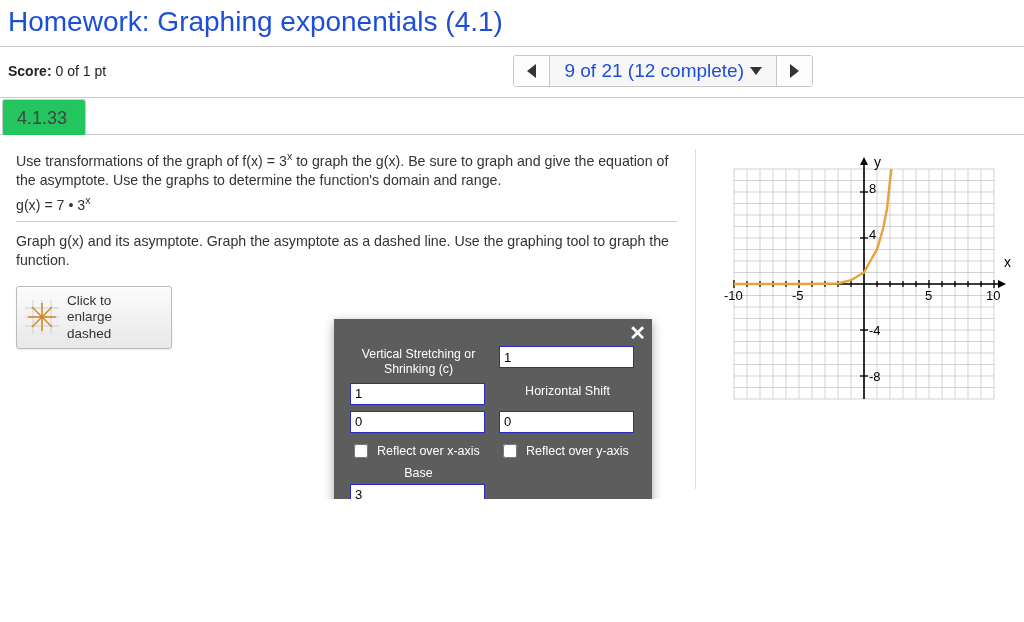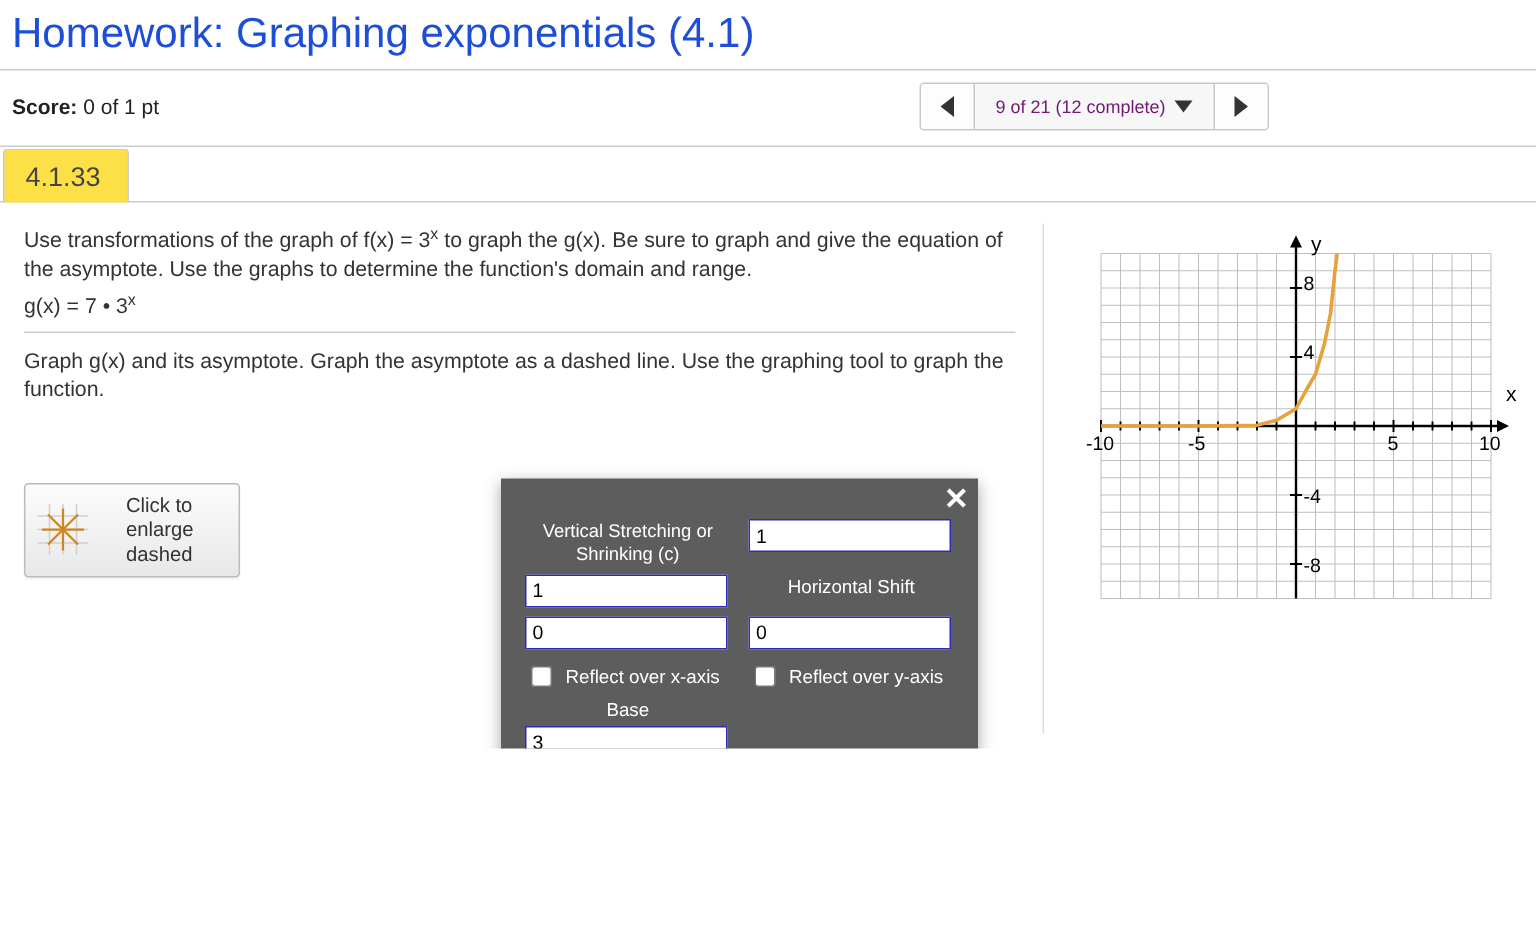--- a/index.html
+++ b/index.html
@@ -17,20 +17,21 @@
     padding: 6px 8px 8px 8px;
     border-bottom: 1px solid #ccc;
   }
   .topbar {
     display: flex;
     align-items: center;
     padding: 8px 8px 10px 8px;
     border-bottom: 1px solid #ccc;
     font-size: 14px;
     color: #222;
+    gap: 33px;
   }
   .score-label b { font-weight: 700; }
   .spacer { flex: 1; }
   .nav-group {
     display: flex;
     border: 1px solid #c8c8c8;
     border-radius: 3px;
     background: #f7f7f7;
     overflow: hidden;
     align-items: stretch;
@@ -44,40 +45,40 @@
     border-right: 1px solid #c8c8c8;
     background: #fdfdfd;
     cursor: pointer;
     user-select: none;
   }
   .nav-btn:last-child { border-right: none; border-left: 1px solid #c8c8c8; }
   .nav-center {
     display: flex;
     align-items: center;
     padding: 0 14px;
-    color: #701a75;
-    font-size: 12px;
+    color: #1d4ed8;
+    font-size: 19px;
     gap: 6px;
     cursor: pointer;
   }
   .tri-left { width:0;height:0;border-top:7px solid transparent;border-bottom:7px solid transparent;border-right:9px solid #333; }
   .tri-right { width:0;height:0;border-top:7px solid transparent;border-bottom:7px solid transparent;border-left:9px solid #333; }
   .tri-down { width:0;height:0;border-left:6px solid transparent;border-right:6px solid transparent;border-top:8px solid #333; display:inline-block; }
   .qnum-tab {
     display: inline-block;
     border: 1px solid #ccc;
     border-bottom: none;
     padding: 8px 18px 6px 14px;
     margin-left: 2px;
     font-size: 18px;
     color: #444;
     border-radius: 3px 3px 0 0;
     position: relative;
     top: 1px;
-    background: #fde047;
+    background: #22c55e;
   }
   .qrow { border-bottom: 1px solid #ccc; }
   .content-row {
     display: flex;
     padding: 14px 12px 10px 16px;
   }
   .left-col {
     flex: 1;
     max-width: 680px;
     padding-right: 18px;
@@ -89,32 +90,31 @@
     width: 310px;
     padding-left: 18px;
   }
   .ptext { color: #333; font-size: 14.2px; line-height: 1.35; }
   .eq { margin: 4px 0 8px 0; font-size: 14.2px; }
   sup { font-size: 0.75em; }
   .hr { border: none; border-top: 1px solid #ccc; margin: 6px 0 10px 0; }
   .enlarge-btn {
     display: flex;
     align-items: center;
-    gap: 25px;
+    gap: 8px;
     border: 1px solid #bbb;
     border-radius: 3px;
     background: linear-gradient(#fcfcfc, #e8e8e8);
     padding: 6px 12px 6px 8px;
-    width: 144px;
+    width: 156px;
     cursor: pointer;
     color: #333;
     font-size: 13.5px;
     line-height: 1.2;
     box-shadow: 0 1px 2px rgba(0,0,0,0.08);
-    margin-top: 36px;
   }
   .enlarge-icon { width: 34px; height: 34px; position:relative; }
   .panel {
     position: absolute;
     left: 318px;
     top: 170px;
     width: 318px;
     background: #5d5d5d;
     color: #fff;
     padding: 8px 10px 14px 10px;

